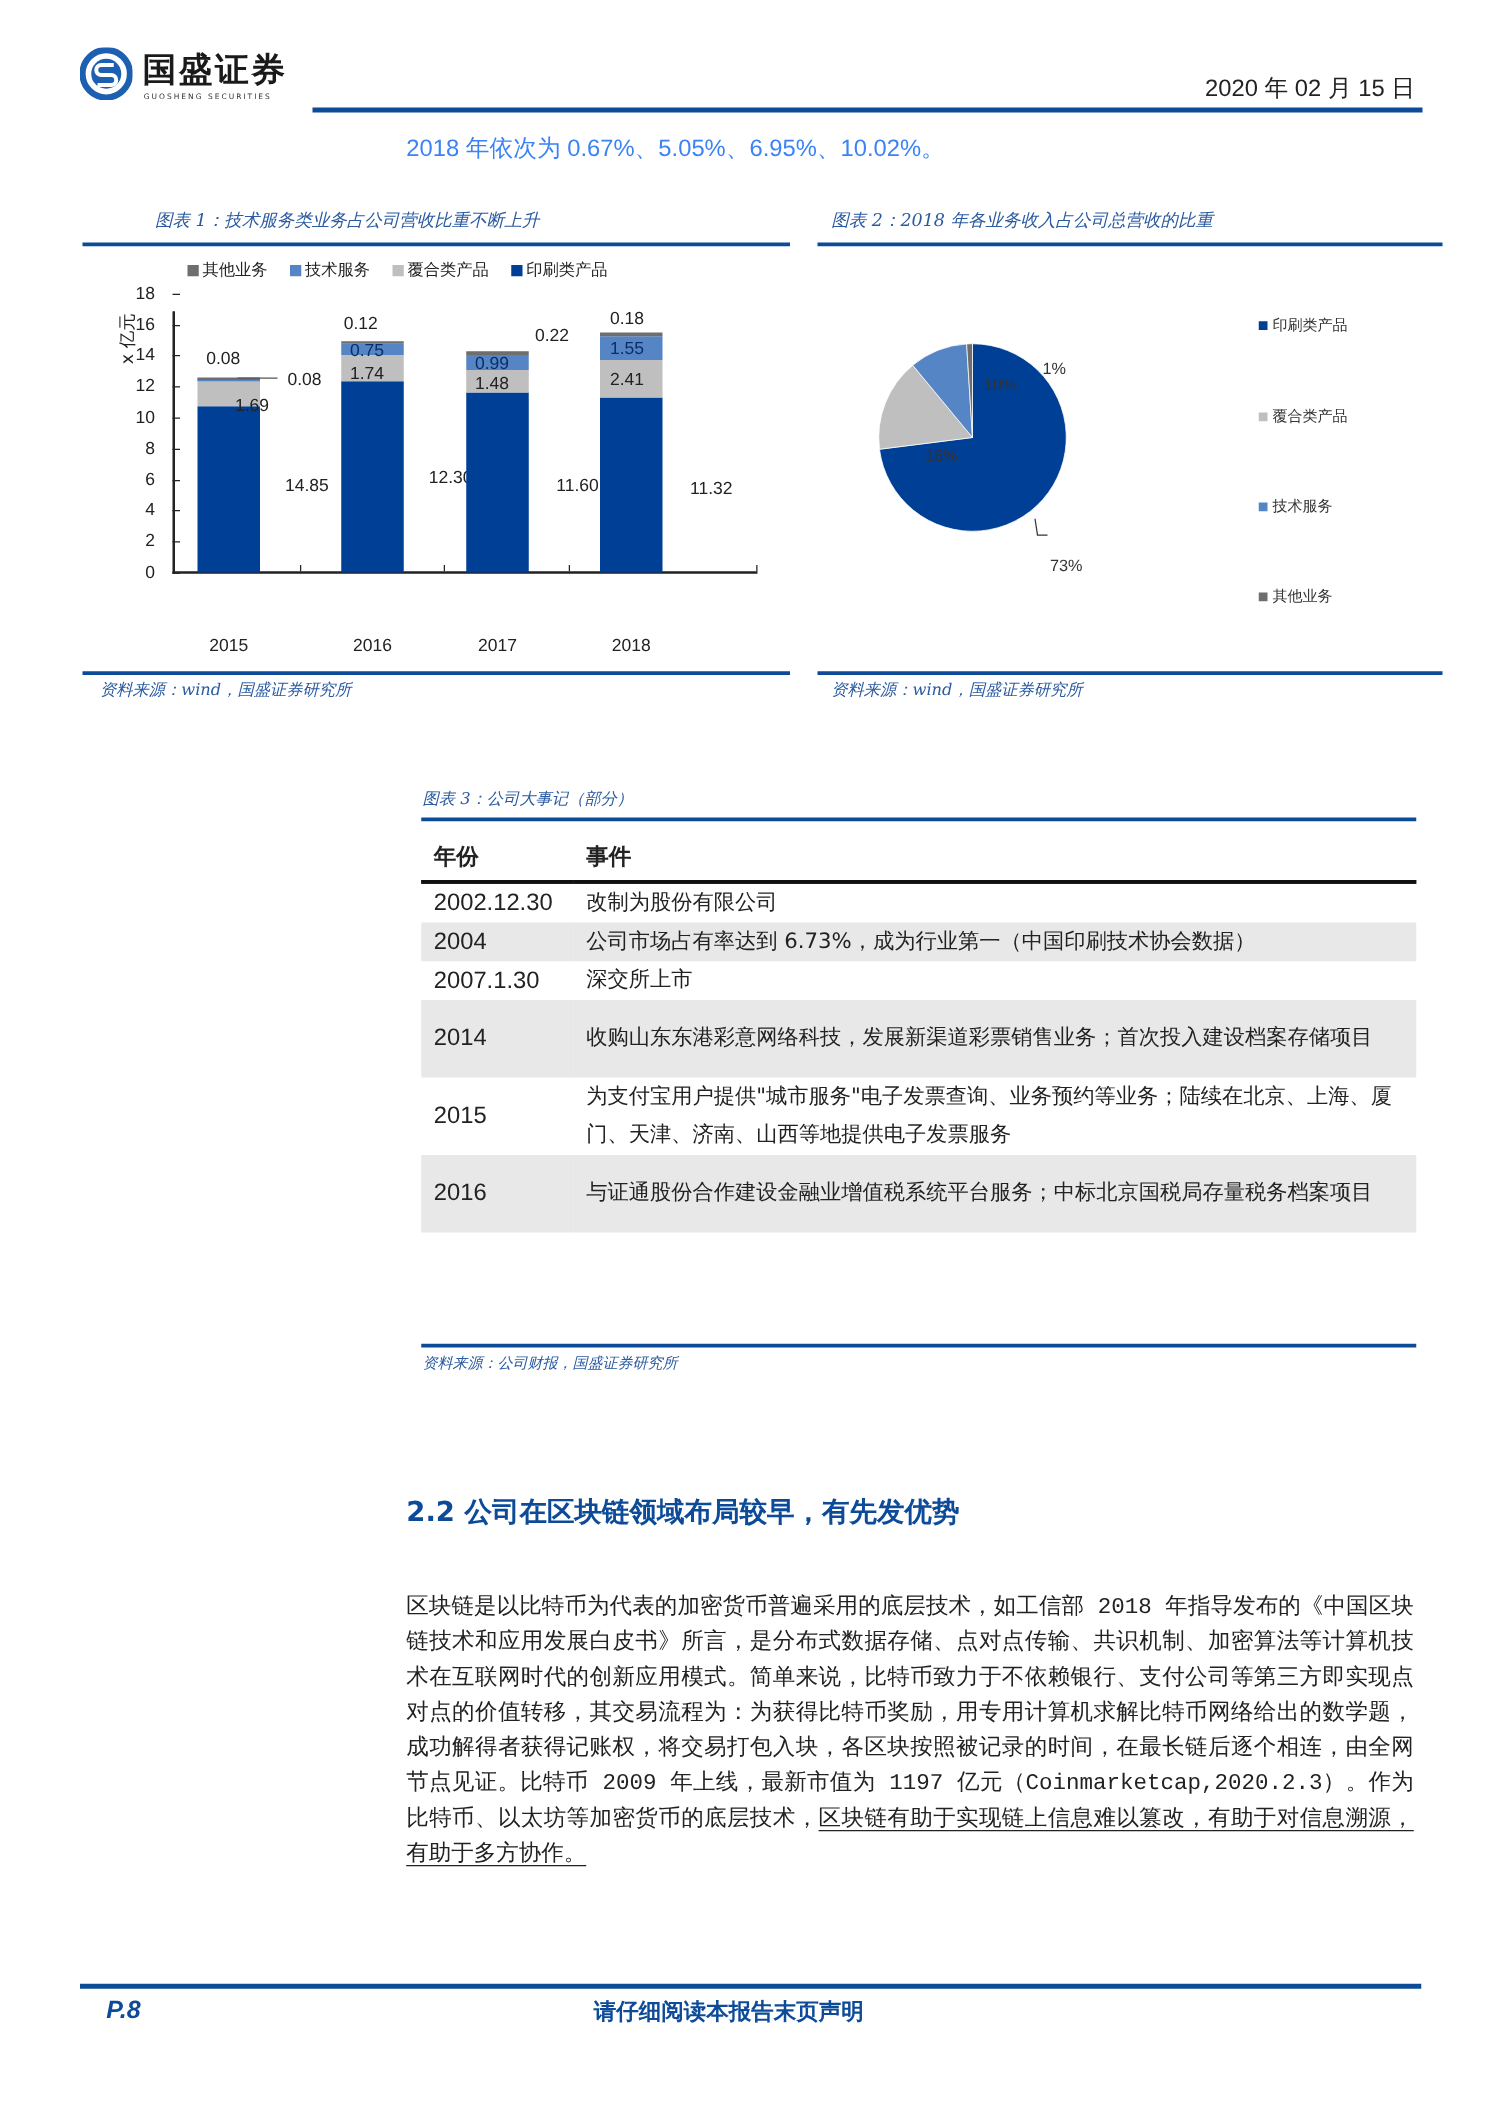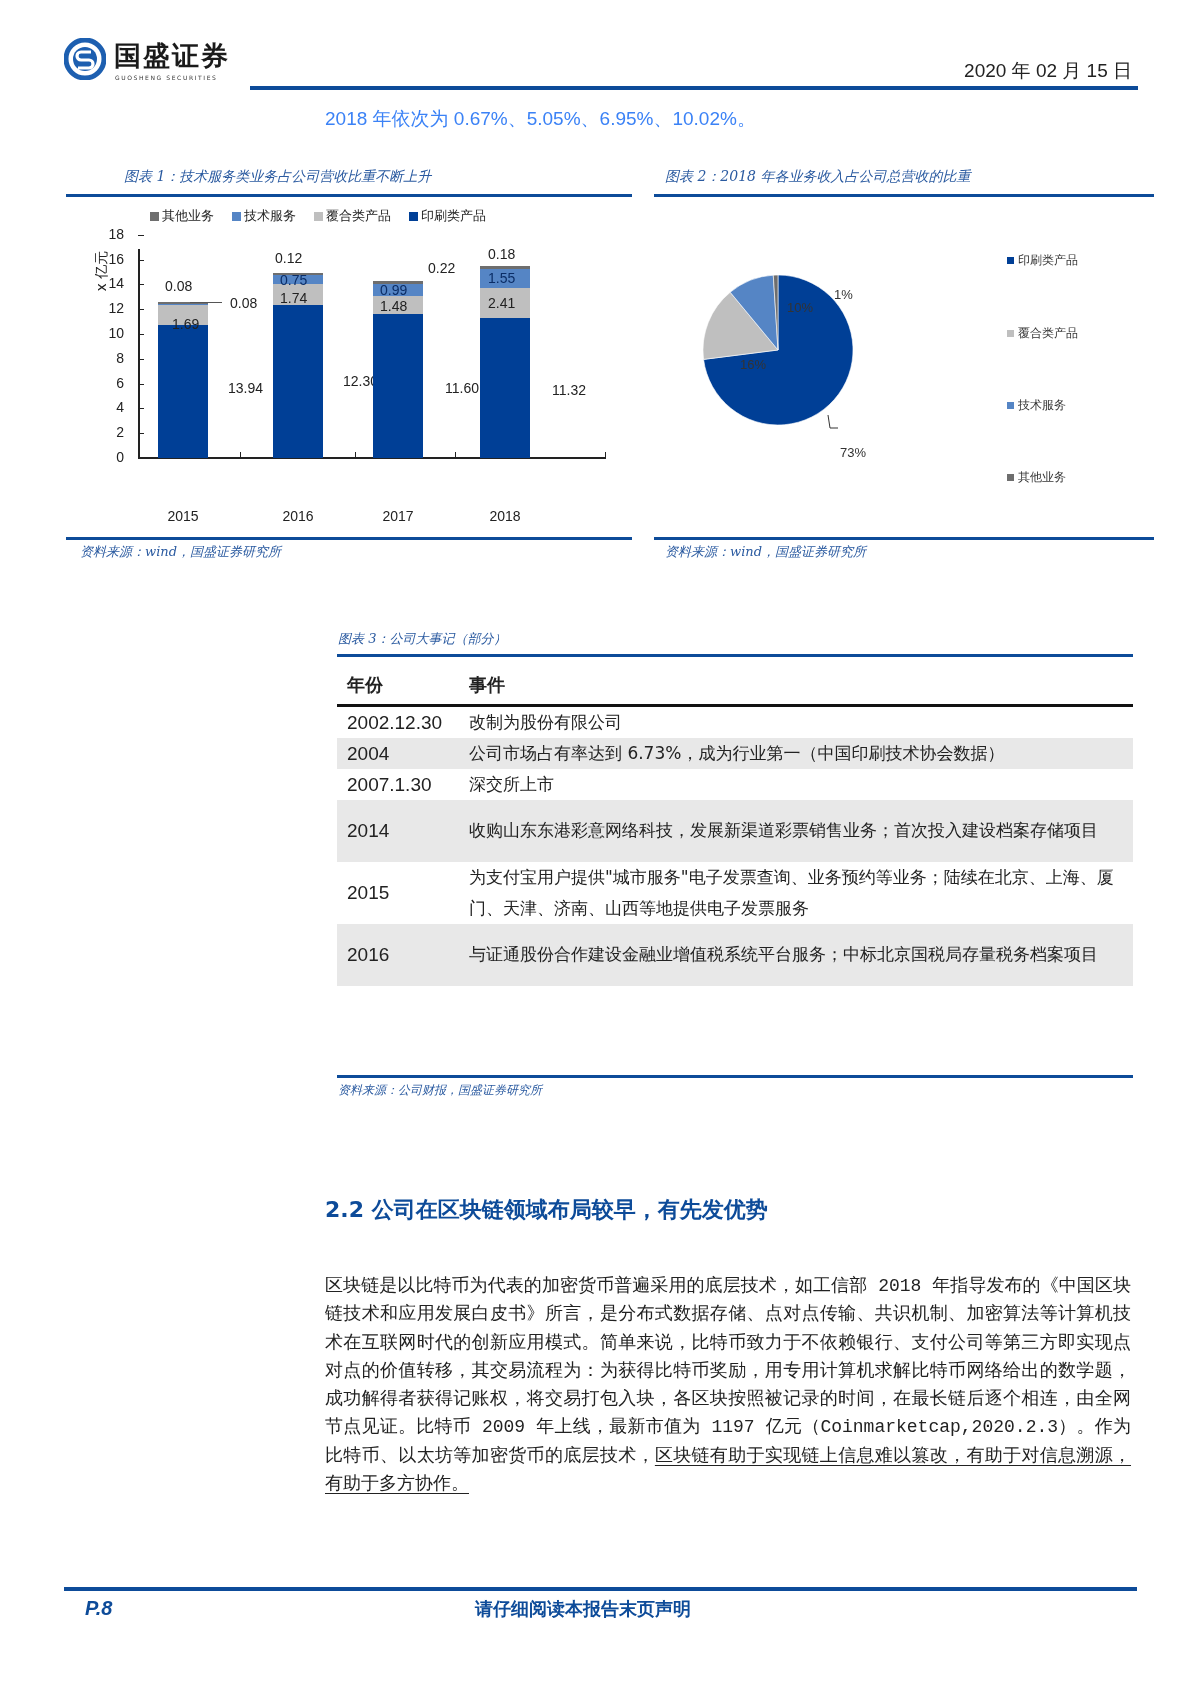--- a/index.html
+++ b/index.html
@@ -129,23 +129,23 @@
       <div class="y-lab" style="top: 250.6px;">16</div>
       <div class="y-tick" style="top: 234.8px;"></div>
       <div class="y-lab" style="top: 225.8px;">18</div>
     </div>
   <div id="bars">
       <div class="x-tick" style="left: 240px;"></div>
       <div class="x-tick" style="left: 355px;"></div>
       <div class="x-tick" style="left: 455px;"></div>
       <div class="x-tick" style="left: 605px;"></div>
       <div class="seg" style="left: 158px; top: 325.196px; width: 50px; height: 132.804px; background: rgb(0, 63, 150);"></div>
-      <div class="val" style="left: 228px; top: 380px;">13.94</div>
+      <div class="val" style="left: 228px; top: 380px;">14.85</div>
       <div class="seg" style="left: 158px; top: 304.24px; width: 50px; height: 20.956px; background: rgb(191, 191, 191);"></div>
-      <div class="val" style="left: 172px; top: 316px;">1.69</div>
+      <div class="val" style="left: 188px; top: 316px;">1.69</div>
       <div class="seg" style="left: 158px; top: 303.248px; width: 50px; height: 1.5px; background: rgb(85, 133, 197);"></div>
       <div class="val" style="left: 230px; top: 295px;">0.08</div>
       <div class="seg" style="left: 158px; top: 302.256px; width: 50px; height: 1.5px; background: rgb(110, 110, 110);"></div>
       <div class="val" style="left: 165px; top: 278px;">0.08</div>
       <div class="x-lab" style="left: 153px;">2015</div>
       <div class="seg" style="left: 273px; top: 305.48px; width: 50px; height: 152.52px; background: rgb(0, 63, 150);"></div>
       <div class="val" style="left: 343px; top: 373px;">12.30</div>
       <div class="seg" style="left: 273px; top: 283.904px; width: 50px; height: 21.576px; background: rgb(191, 191, 191);"></div>
       <div class="val" style="left: 280px; top: 290px;">1.74</div>
       <div class="seg" style="left: 273px; top: 274.604px; width: 50px; height: 9.3px; background: rgb(85, 133, 197);"></div>

